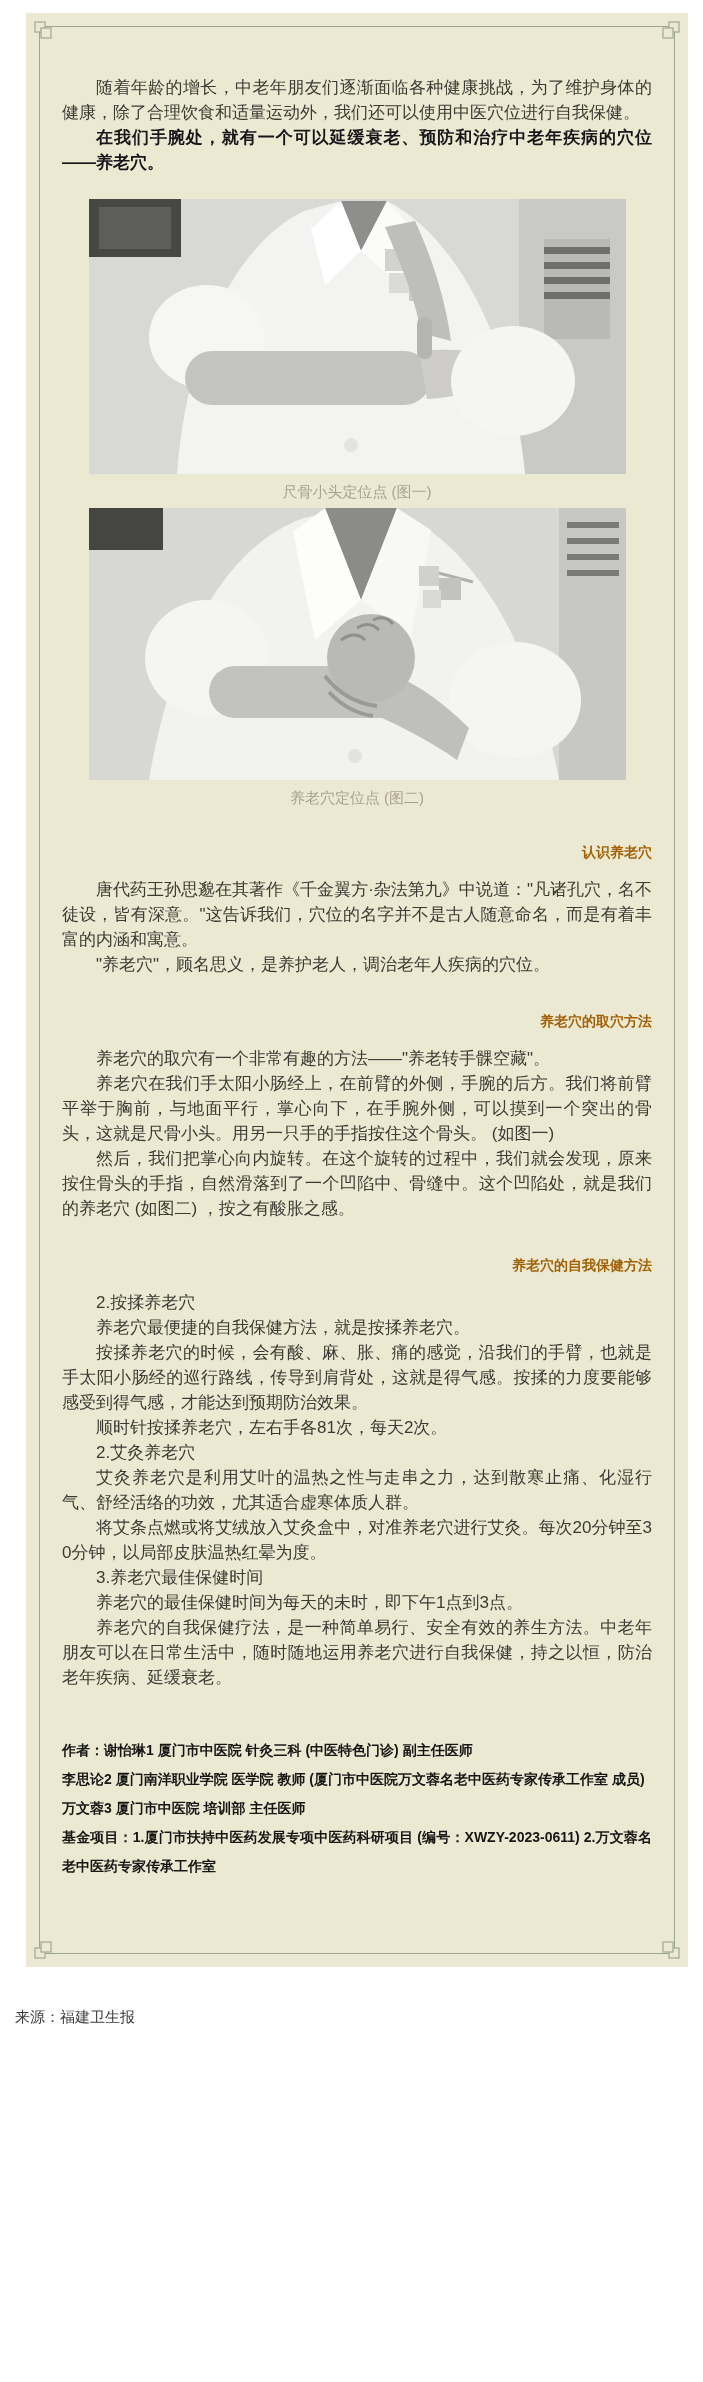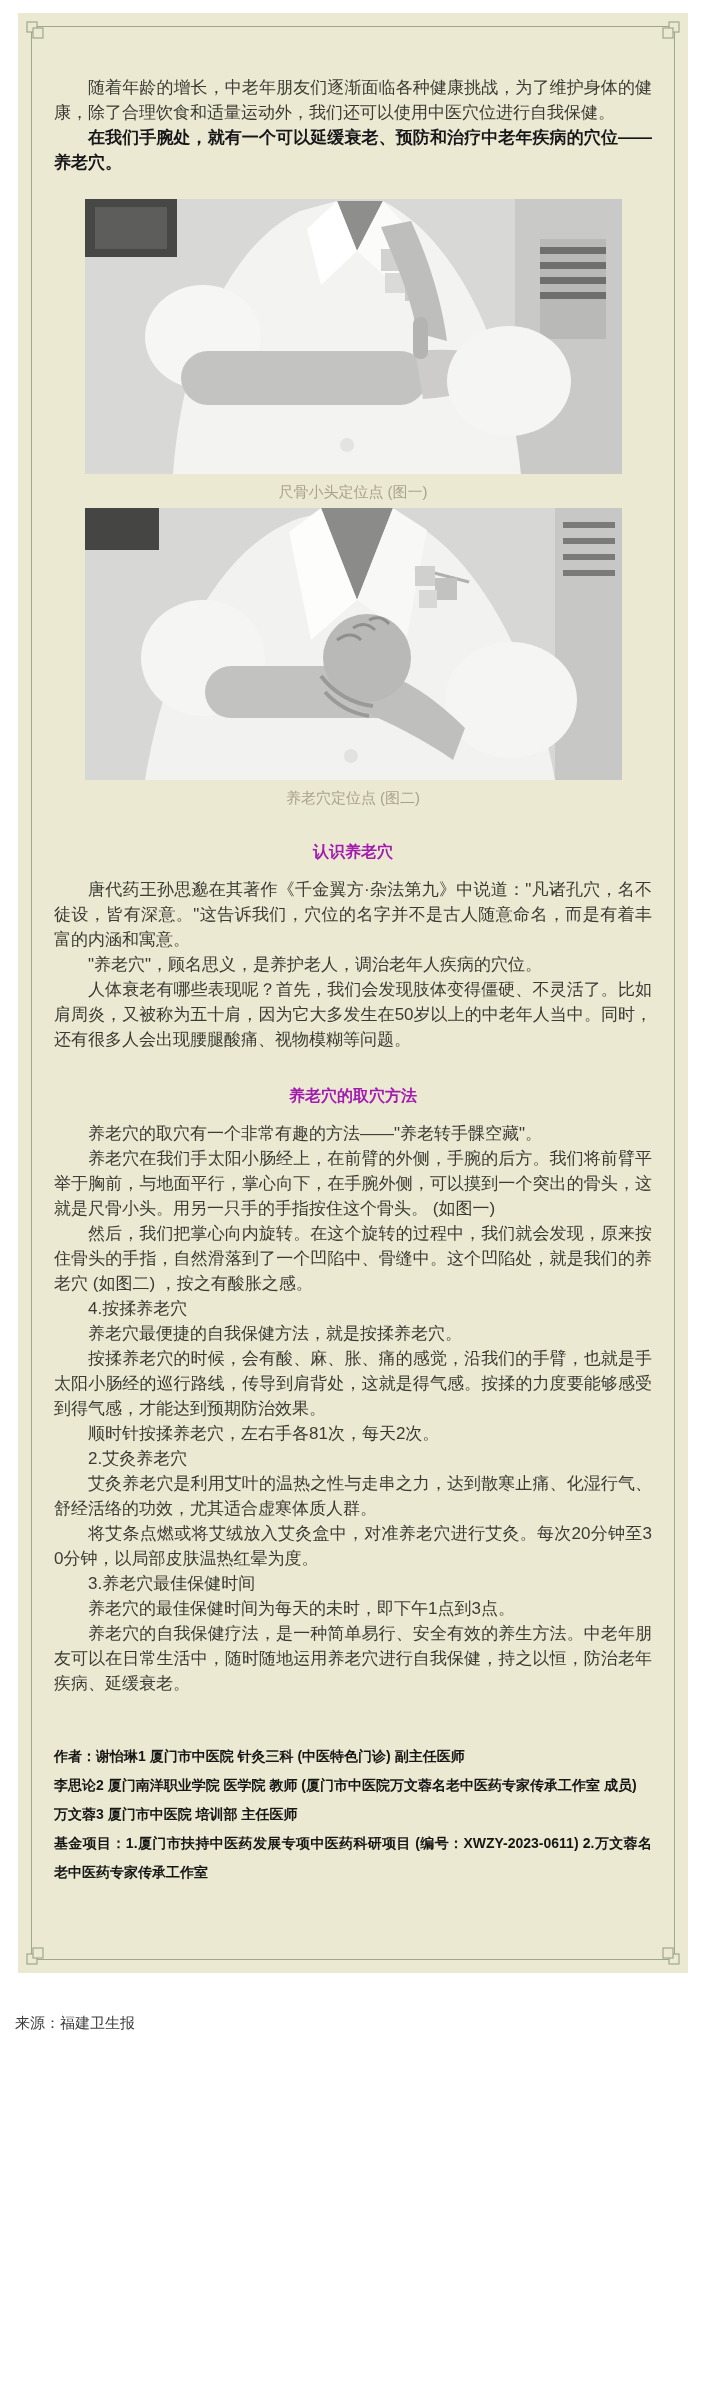--- a/index.html
+++ b/index.html
@@ -11,21 +11,21 @@
     --footer-color:#3c3c3c;
   }
   html,body{margin:0;padding:0;background:#ffffff;}
   body{
     width:703px;min-height:2382px;
     font-family:"Liberation Sans","DejaVu Sans",sans-serif;
     -webkit-font-smoothing:antialiased;
   }
   .panel{
     position:relative;
-    margin:13px 15px 0 18px;
+    margin:13px 15px 0 26px;
     background:var(--panel-bg);
     padding:62px 36px 86px 36px;
     box-sizing:border-box;
   }
   .frame{
     position:absolute;inset:13px;
     border:1px solid var(--frame-color);
     pointer-events:none;
   }
   .corner{position:absolute;width:26px;height:26px;color:var(--frame-color);}
@@ -35,22 +35,22 @@
   .corner.bl{bottom:-8px;left:-8px;transform:scaleY(-1);}
   .corner.br{bottom:-8px;right:-8px;transform:scale(-1,-1);}
   .content{position:relative;}
   .para{
     margin:0;text-indent:2em;text-align:justify;
     font-size:17px;line-height:25px;color:var(--text-color);
     word-break:break-all;
   }
   .para.bold{font-weight:bold;color:var(--bold-color);}
   .sec-heading{
-    margin:32px 0 13px 0;text-align:center;
-    font-size:16px;line-height:24px;color:#a21caf;font-weight:bold;
+    margin:32px 0 13px 0;text-align:right;
+    font-size:14px;line-height:24px;color:#a16207;font-weight:bold;
   }
   .figure{width:537px;margin:22px auto 0 auto;}
   .photo{display:block;width:537px;background:#d6d6d4;cursor:pointer;}
   .figcaption{
     margin:8px 0 4px 0;text-align:center;
     font-size:15px;line-height:20px;color:var(--caption-color);
   }
   .credits{margin-top:46px;}
   .credit{
     margin:0;font-size:14px;line-height:29px;font-weight:bold;
@@ -164,26 +164,26 @@
         <path d="M236,168 q20,26 52,30 M240,184 q18,20 44,24" stroke="#9a9a98" stroke-width="4" fill="none"></path>
         <circle cx="266" cy="248" r="7" fill="#e2e2e0"></circle>
       </svg>
       <figcaption class="figcaption">养老穴定位点 (图二)</figcaption>
     </figure>
 
     <div>
         <h2 class="sec-heading">认识养老穴</h2>
         <p class="para">唐代药王孙思邈在其著作《千金翼方·杂法第九》中说道："凡诸孔穴，名不徒设，皆有深意。"这告诉我们，穴位的名字并不是古人随意命名，而是有着丰富的内涵和寓意。</p>
         <p class="para">"养老穴"，顾名思义，是养护老人，调治老年人疾病的穴位。</p>
-        <p class="para">人体衰老有哪些表现呢？首先，我们会发现肢体变得僵硬、不灵活了。比如肩周炎，又被称为五十肩，因为它大多发生在50岁以上的中老年人当中。同时，还有很多人会出现腰腿酸痛、视物模糊等问题。</p>
         <h2 class="sec-heading">养老穴的取穴方法</h2>
         <p class="para">养老穴的取穴有一个非常有趣的方法——"养老转手髁空藏"。</p>
         <p class="para">养老穴在我们手太阳小肠经上，在前臂的外侧，手腕的后方。我们将前臂平举于胸前，与地面平行，掌心向下，在手腕外侧，可以摸到一个突出的骨头，这就是尺骨小头。用另一只手的手指按住这个骨头。 (如图一)</p>
         <p class="para">然后，我们把掌心向内旋转。在这个旋转的过程中，我们就会发现，原来按住骨头的手指，自然滑落到了一个凹陷中、骨缝中。这个凹陷处，就是我们的养老穴 (如图二) ，按之有酸胀之感。</p>
-        <p class="para">4.按揉养老穴</p>
+        <h2 class="sec-heading">养老穴的自我保健方法</h2>
+        <p class="para">2.按揉养老穴</p>
         <p class="para">养老穴最便捷的自我保健方法，就是按揉养老穴。</p>
         <p class="para">按揉养老穴的时候，会有酸、麻、胀、痛的感觉，沿我们的手臂，也就是手太阳小肠经的巡行路线，传导到肩背处，这就是得气感。按揉的力度要能够感受到得气感，才能达到预期防治效果。</p>
         <p class="para">顺时针按揉养老穴，左右手各81次，每天2次。</p>
         <p class="para">2.艾灸养老穴</p>
         <p class="para">艾灸养老穴是利用艾叶的温热之性与走串之力，达到散寒止痛、化湿行气、舒经活络的功效，尤其适合虚寒体质人群。</p>
         <p class="para">将艾条点燃或将艾绒放入艾灸盒中，对准养老穴进行艾灸。每次20分钟至30分钟，以局部皮肤温热红晕为度。</p>
         <p class="para">3.养老穴最佳保健时间</p>
         <p class="para">养老穴的最佳保健时间为每天的未时，即下午1点到3点。</p>
         <p class="para">养老穴的自我保健疗法，是一种简单易行、安全有效的养生方法。中老年朋友可以在日常生活中，随时随地运用养老穴进行自我保健，持之以恒，防治老年疾病、延缓衰老。</p>
       </div>

